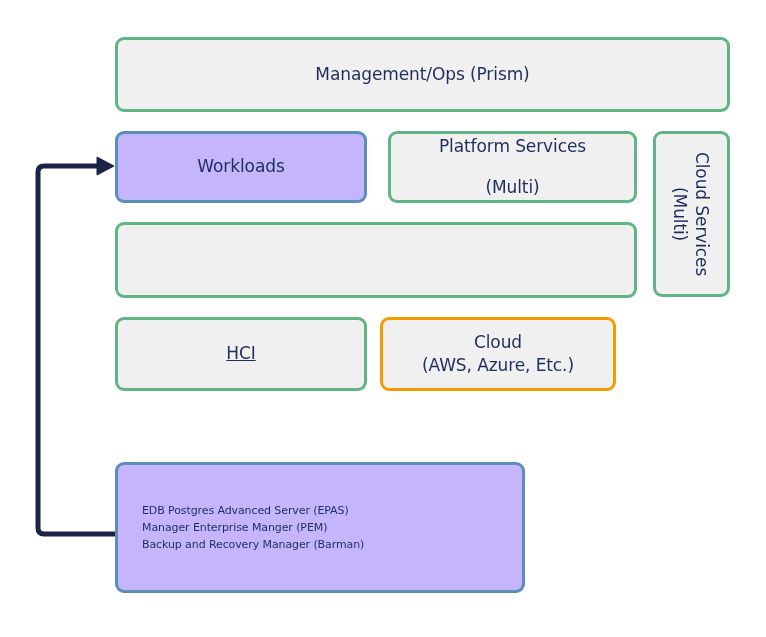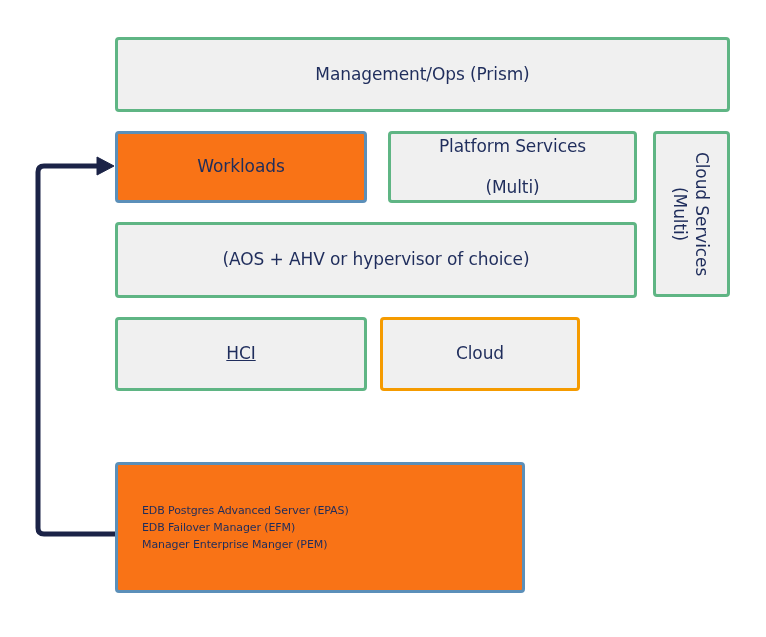--- a/index.html
+++ b/index.html
@@ -17,53 +17,53 @@
   #diagram {
     position: absolute;
     left: 0;
     top: 0;
     width: 766px;
     height: 637px;
   }
   .box {
     position: absolute;
     box-sizing: border-box;
-    border-radius: 4px;
+    border-radius: 9px;
     background: #f0f0f0;
     border: 3px solid #5fb584;
     display: flex;
     flex-direction: column;
     align-items: center;
     justify-content: center;
     color: #1f2d5c;
     font-size: 17px;
     line-height: 1.38;
     text-align: center;
     letter-spacing: -0.1px;
   }
   .box .line {
     display: block;
     white-space: nowrap;
   }
   .box.blue {
-    background: #f97316;
+    background: #c4b5fd;
     border-color: #5b8fb9;
   }
   .box.orange {
     border-color: #f59b00;
   }
 
   
   #box-management { left: 115px; top: 37px;  width: 615px; height: 75px; }
   #box-workloads  { left: 115px; top: 131px; width: 252px; height: 72px; }
   #box-platform   { left: 388px; top: 131px; width: 249px; height: 72px; gap: 17px; }
   #box-cloudsvc   { left: 653px; top: 131px; width: 77px;  height: 166px; }
   #box-coreplat   { left: 115px; top: 222px; width: 522px; height: 76px; }
   #box-hci        { left: 115px; top: 317px; width: 252px; height: 74px; text-decoration: underline; }
-  #box-cloud      { left: 380px; top: 317px; width: 200px; height: 74px; }
+  #box-cloud      { left: 380px; top: 317px; width: 236px; height: 74px; }
   #box-edb        { left: 115px; top: 462px; width: 410px; height: 131px;
                     align-items: flex-start; justify-content: center; }
 
   #box-edb .line {
     text-align: left;
     padding-left: 24px;
     font-size: 11px;
     line-height: 1.56;
   }
 
@@ -121,30 +121,30 @@
   <div class="box" id="box-cloudsvc">
     <div class="vertical-wrap">
       <div class="vertical-text">
         <span class="line">Cloud Services</span>
         <span class="line">(Multi)</span>
       </div>
     </div>
   </div>
 
   <div class="box" id="box-coreplat">
-    <span class="line">(AOS + AHV or hypervisor of choice)</span>
   </div>
 
   <div class="box" id="box-hci">
     <span class="line">HCI</span>
   </div>
 
   <div class="box orange" id="box-cloud">
     <span class="line">Cloud</span>
+    <span class="line">(AWS, Azure, Etc.)</span>
   </div>
 
   <div class="box blue" id="box-edb">
     <span class="line">EDB Postgres Advanced Server (EPAS)</span>
-    <span class="line">EDB Failover Manager (EFM)</span>
     <span class="line">Manager Enterprise Manger (PEM)</span>
+    <span class="line">Backup and Recovery Manager (Barman)</span>
   </div>
 
 </div>
 
 </body></html>

